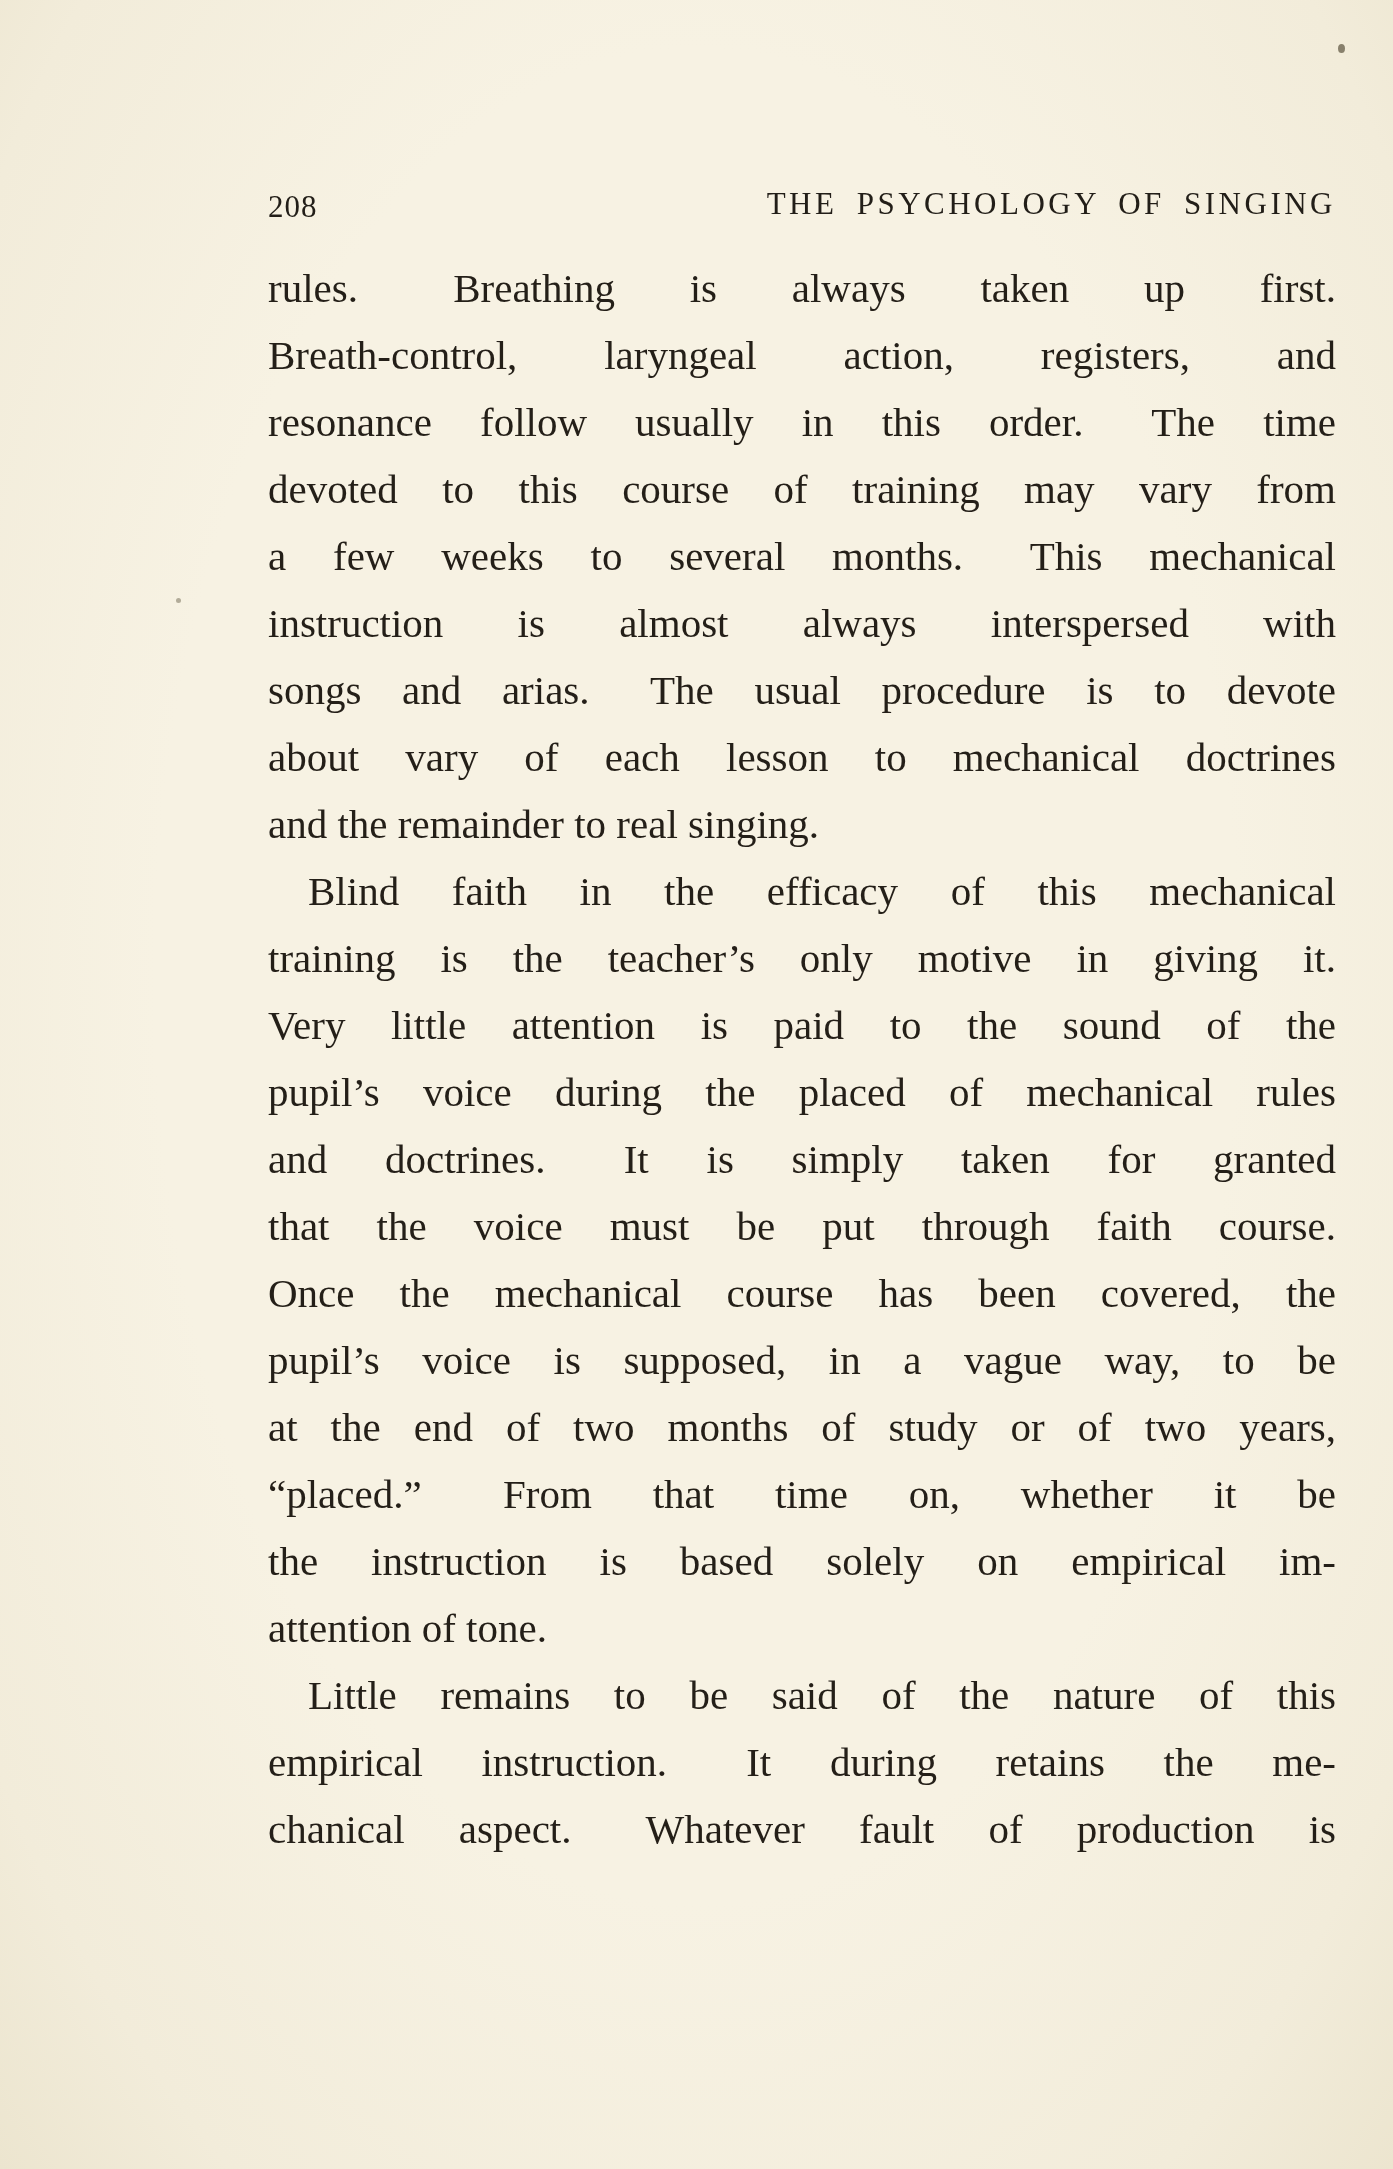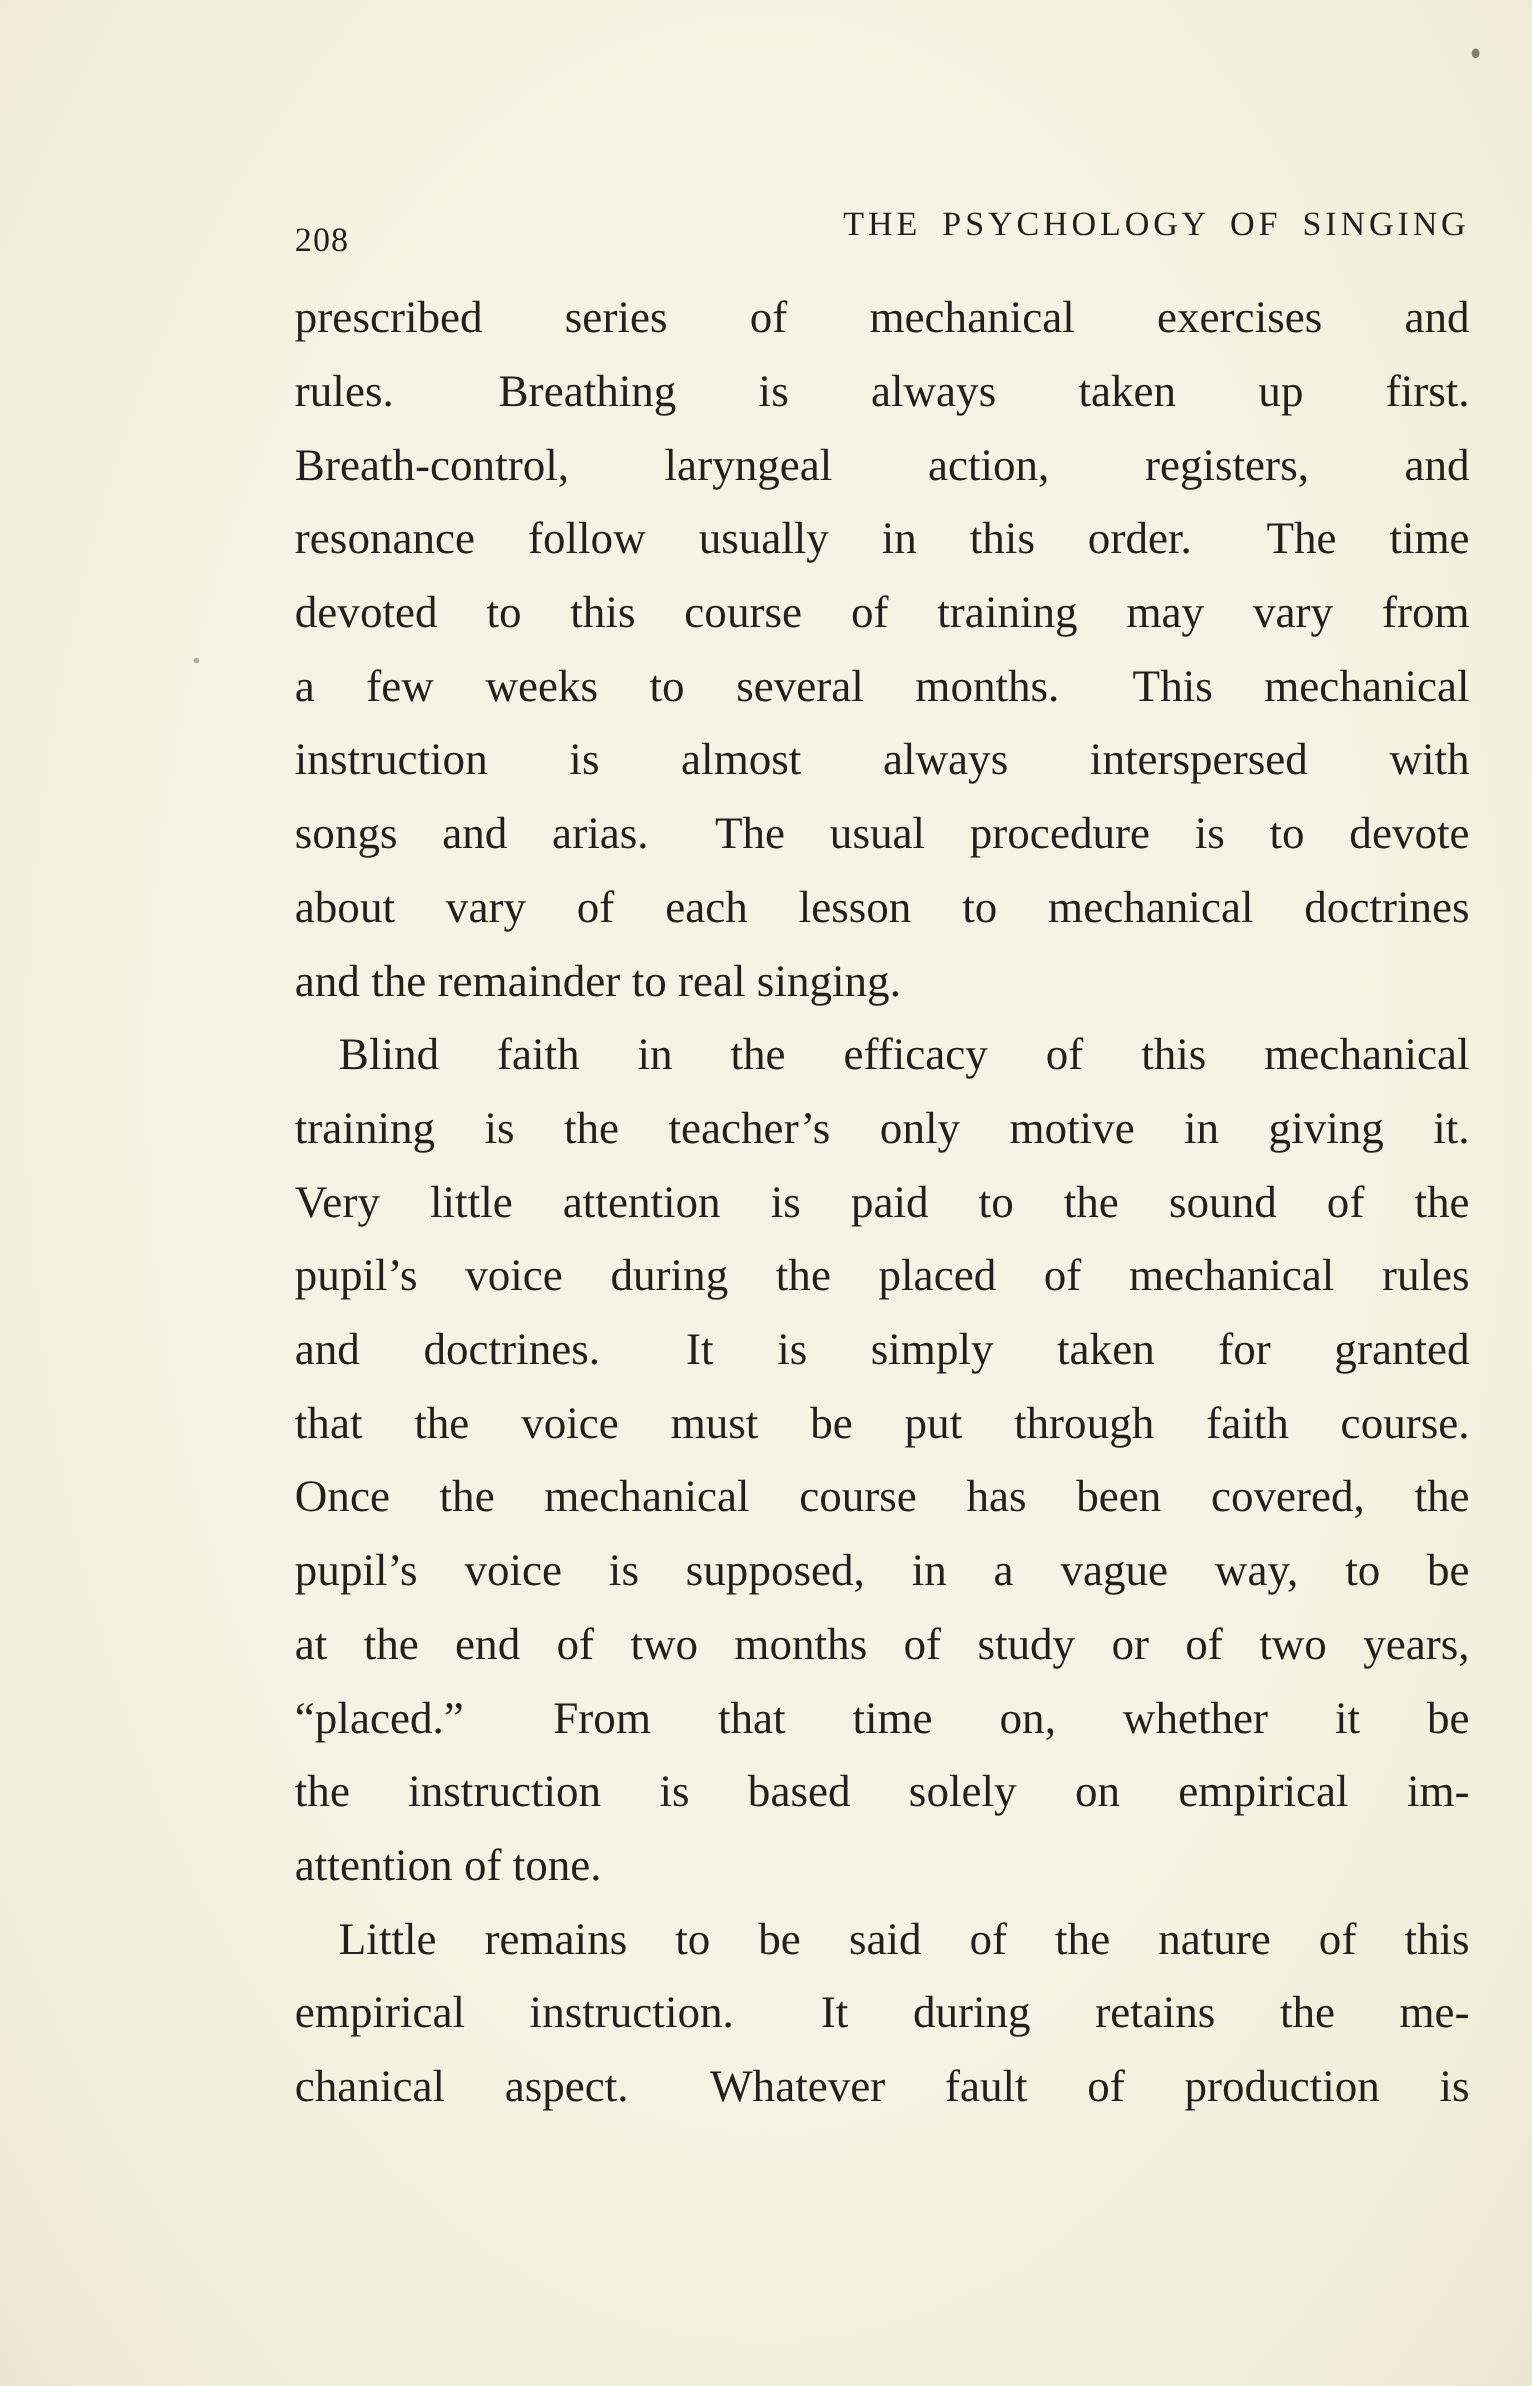--- a/index.html
+++ b/index.html
@@ -23,21 +23,21 @@
   .header {
     position: absolute;
     top: 186px;
     left: 268px;
     width: 1068px;
     height: 44px;
   }
   .page-number {
     position: absolute;
     left: 0;
-    top: 14px;
+    top: 3px;
     font-size: 31px;
     letter-spacing: 1px;
     text-align: right;
   }
   .running-title {
     position: absolute;
     left: 0;
     right: 0;
     top: 0;
     text-align: right;
@@ -77,21 +77,20 @@
 </head>
 <body>
 
 <div class="page">
   <div class="header">
     <span class="page-number">208</span>
     <span class="running-title">THE PSYCHOLOGY OF SINGING</span>
   </div>
 
   <div class="text-block">
-      <div class="line">prescribed series of mechanical exercises and</div>
       <div class="line">rules.  Breathing is always taken up first.</div>
       <div class="line">Breath-control, laryngeal action, registers, and</div>
       <div class="line">resonance follow usually in this order.  The time</div>
       <div class="line">devoted to this course of training may vary from</div>
       <div class="line">a few weeks to several months.  This mechanical</div>
       <div class="line">instruction is almost always interspersed with</div>
       <div class="line">songs and arias.  The usual procedure is to devote</div>
       <div class="line">about vary of each lesson to mechanical doctrines</div>
       <div class="line last">and the remainder to real singing.</div>
       <div class="line indent">Blind faith in the efficacy of this mechanical</div>

